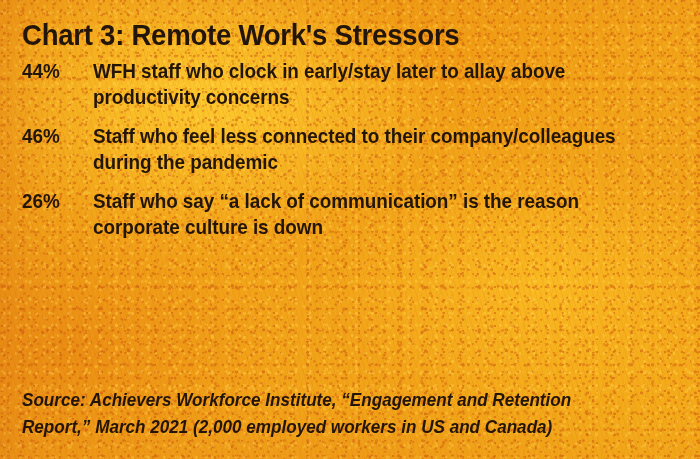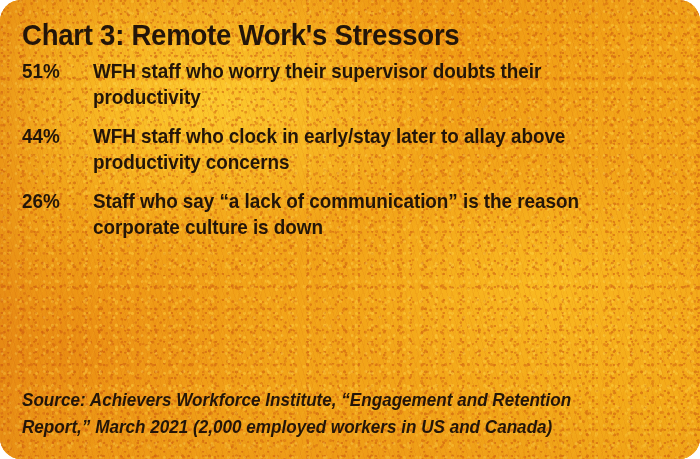--- a/index.html
+++ b/index.html
@@ -13,21 +13,20 @@
     font-family: "Liberation Sans", sans-serif;
   }
 
   #chart-card {
     position: relative;
     width: 700px;
     height: 459px;
     box-sizing: border-box;
     overflow: hidden;
     background-color: #F2A418;
-    border-radius: 21px;
   }
 
   
   .tex {
     position: absolute;
     inset: 0;
     pointer-events: none;
   }
   #tex-base {
     background-color: #F2A418;
@@ -182,30 +181,30 @@
   <div class="tex" id="tex-grain-b"></div>
   <div class="tex" id="tex-streak"></div>
   <div class="tex" id="tex-edge"></div>
 
   <div id="content">
 
     <h1 id="chart-title">Chart 3: Remote Work's Stressors</h1>
 
     <ul id="stat-list">
 
-      <li class="stat-row">
-        <span class="stat-pct">51%</span>
-        <span class="stat-text">WFH staff who worry their supervisor doubts their productivity</span>
-      </li>
 
       <li class="stat-row">
         <span class="stat-pct">44%</span>
         <span class="stat-text">WFH staff who clock in early/stay later to allay above productivity concerns</span>
       </li>
 
+      <li class="stat-row">
+        <span class="stat-pct">46%</span>
+        <span class="stat-text">Staff who feel less connected to their company/colleagues during the pandemic</span>
+      </li>
 
 
       <li class="stat-row">
         <span class="stat-pct">26%</span>
         <span class="stat-text">Staff who say “a lack of communication” is the reason corporate culture is down</span>
       </li>
 
     </ul>
 
     <p id="source-note">Source: Achievers Workforce Institute, “Engagement and Retention Report,” March 2021 (2,000 employed workers in US and Canada)</p>

